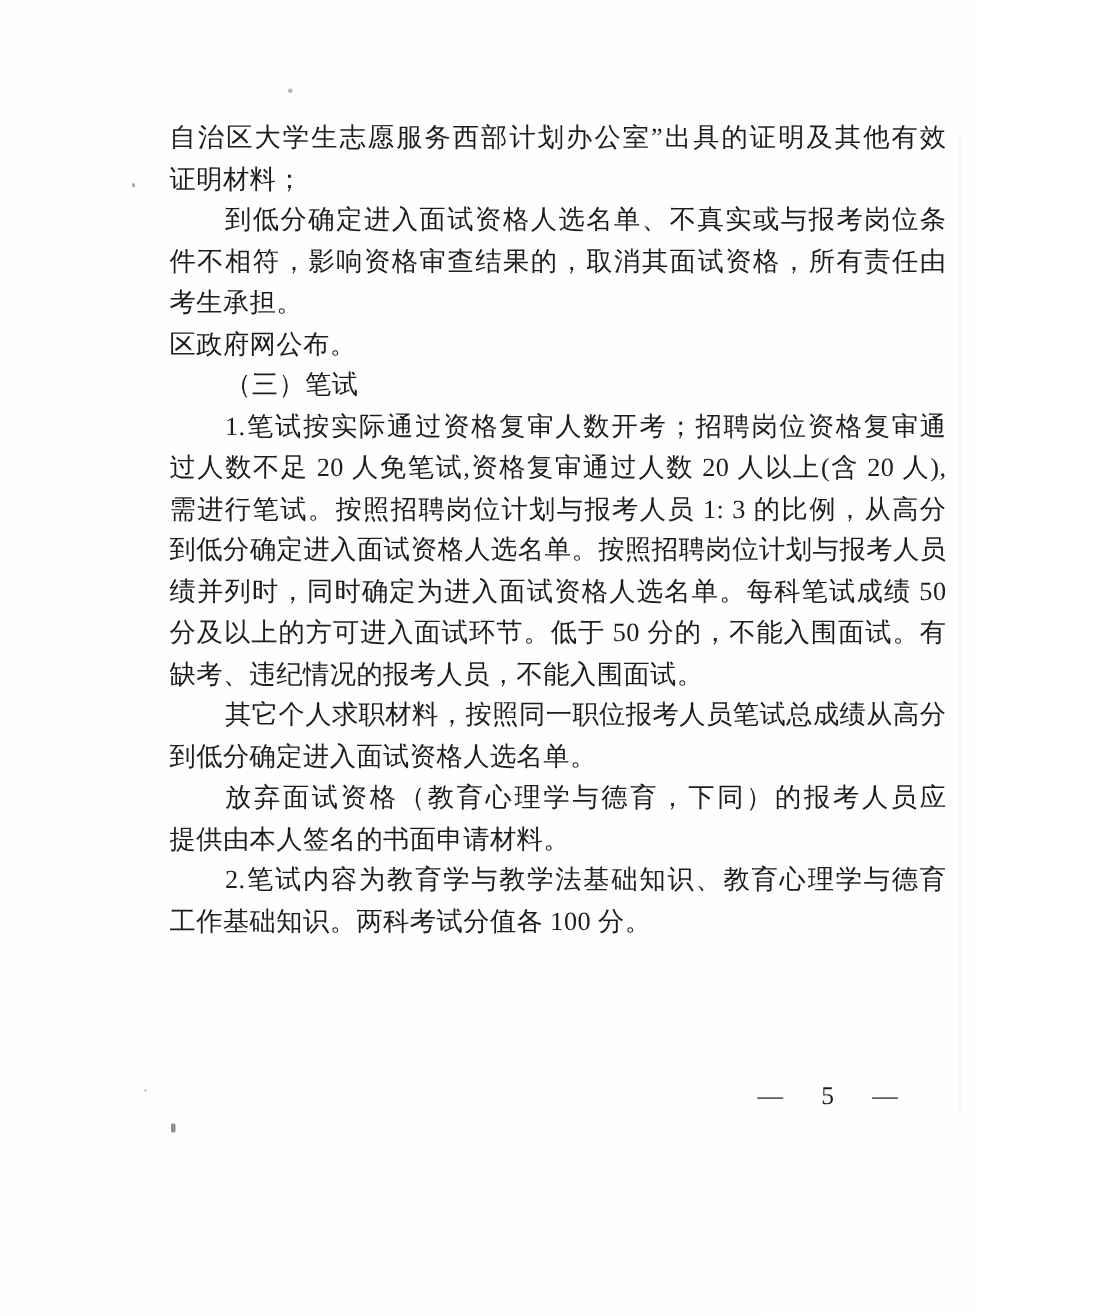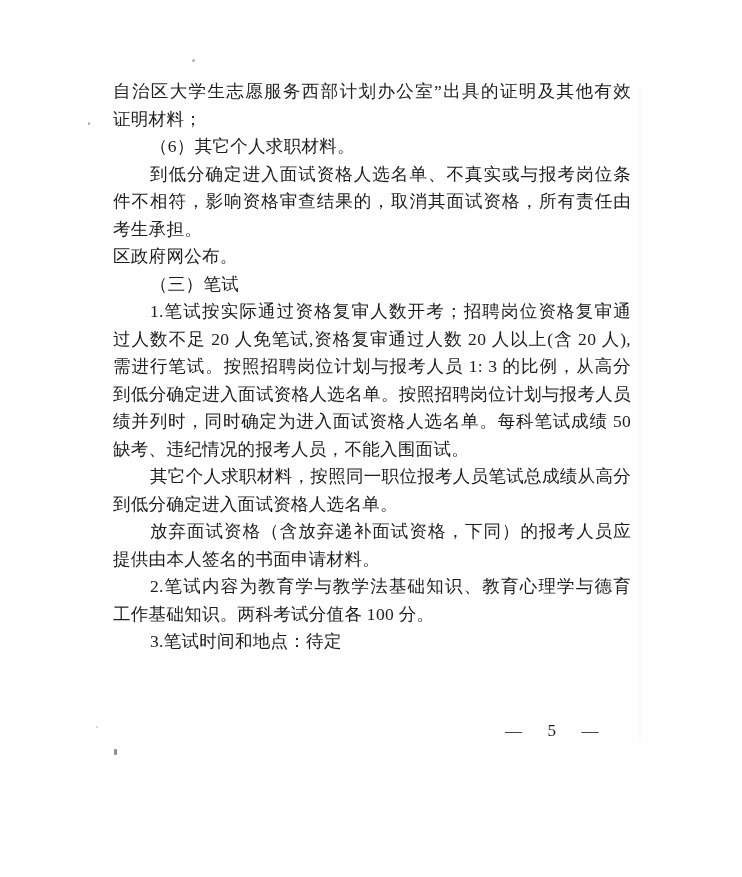--- a/index.html
+++ b/index.html
@@ -60,39 +60,38 @@
   }
 </style>
 </head>
 <body>
 
 <div class="page" style="background: rgb(254, 254, 254);">
 
   <div class="doc-text" id="docText" style="color: rgb(29, 29, 29);">
       <div class="line full">自治区大学生志愿服务西部计划办公室”出具的证明及其他有效</div>
       <div class="line">证明材料；</div>
-      <div class="line indent">（6）其它个人求职材料。</div>
       <div class="line indent full">到低分确定进入面试资格人选名单、不真实或与报考岗位条</div>
       <div class="line full">件不相符，影响资格审查结果的，取消其面试资格，所有责任由</div>
       <div class="line">考生承担。</div>
       <div class="line">区政府网公布。</div>
       <div class="line indent">（三）笔试</div>
       <div class="line indent full">1.笔试按实际通过资格复审人数开考；招聘岗位资格复审通</div>
       <div class="line full">过人数不足 20 人免笔试,资格复审通过人数 20 人以上(含 20 人),</div>
       <div class="line full">需进行笔试。按照招聘岗位计划与报考人员 1: 3 的比例，从高分</div>
       <div class="line full">到低分确定进入面试资格人选名单。按照招聘岗位计划与报考人员</div>
       <div class="line full">绩并列时，同时确定为进入面试资格人选名单。每科笔试成绩 50</div>
+      <div class="line full">分及以上的方可进入面试环节。低于 50 分的，不能入围面试。有</div>
       <div class="line">缺考、违纪情况的报考人员，不能入围面试。</div>
       <div class="line indent full">其它个人求职材料，按照同一职位报考人员笔试总成绩从高分</div>
       <div class="line">到低分确定进入面试资格人选名单。</div>
-      <div class="line indent full">放弃面试资格（含放弃递补面试资格，下同）的报考人员应</div>
+      <div class="line indent full">放弃面试资格（教育心理学与德育，下同）的报考人员应</div>
       <div class="line">提供由本人签名的书面申请材料。</div>
       <div class="line indent full">2.笔试内容为教育学与教学法基础知识、教育心理学与德育</div>
       <div class="line">工作基础知识。两科考试分值各 100 分。</div>
-      <div class="line indent">3.笔试时间和地点：待定</div>
     </div>
 
   <div class="footer-number" style="color: rgb(29, 29, 29);">—  5  —</div>
 
   <div class="speck speck-1"></div>
   <div class="speck speck-2"></div>
   <div class="speck speck-3"></div>
   <div class="speck speck-4"></div>
   <div class="edge-artifact"></div>
 

